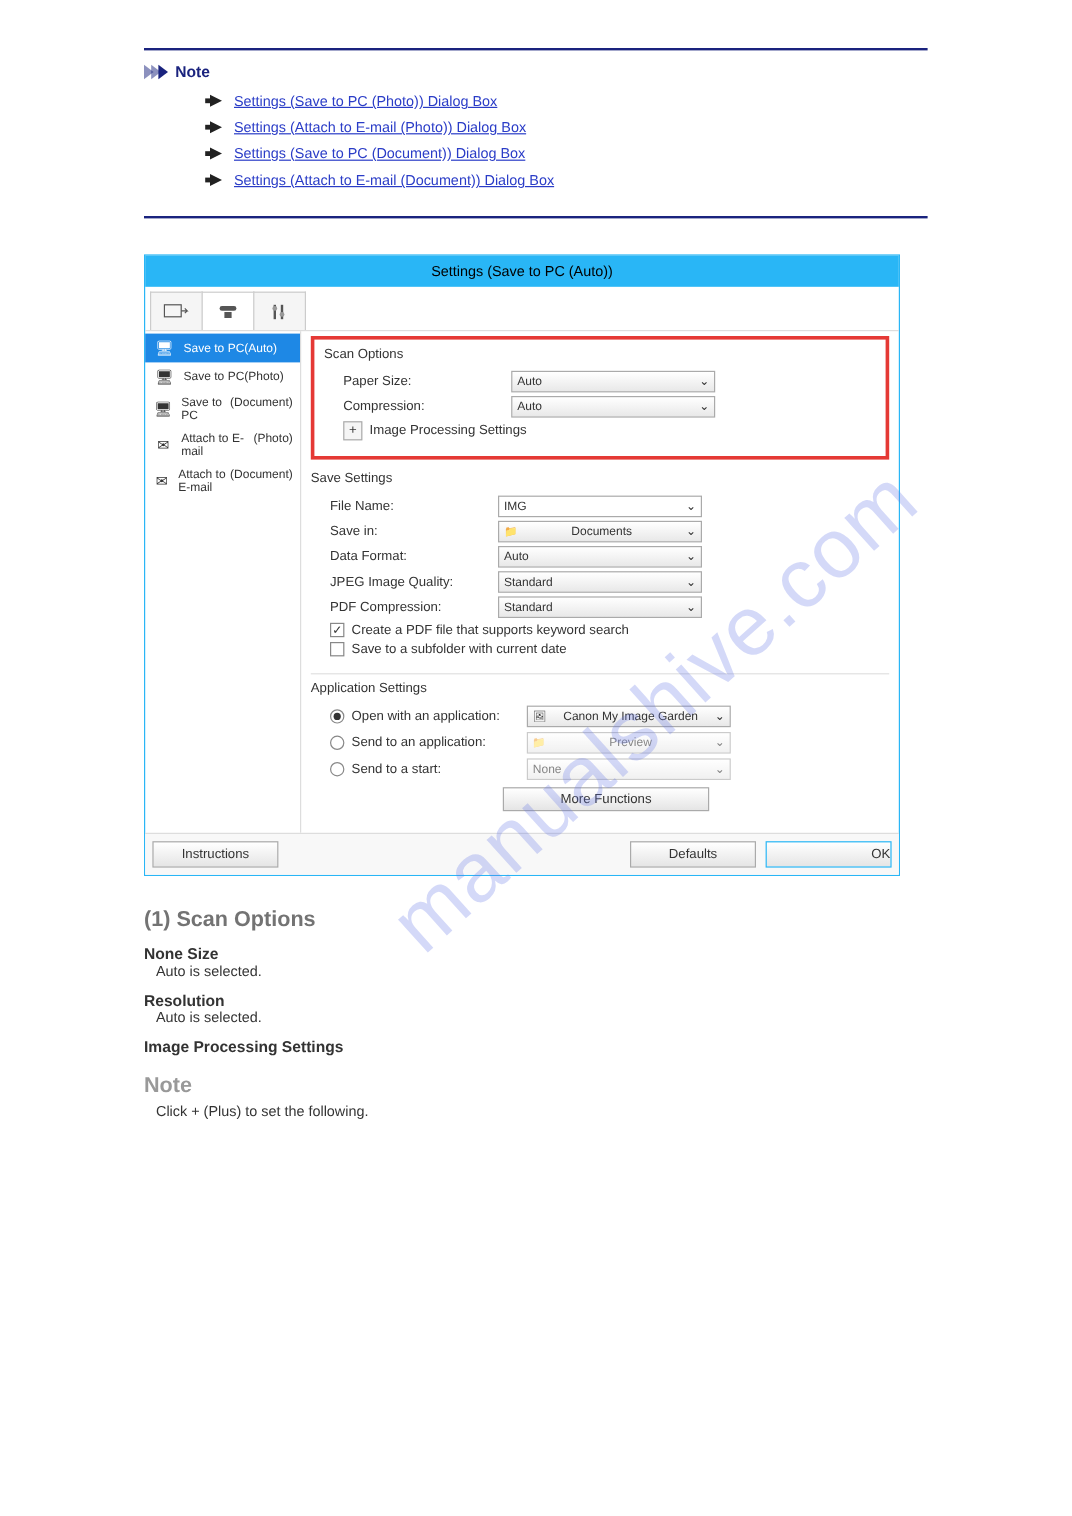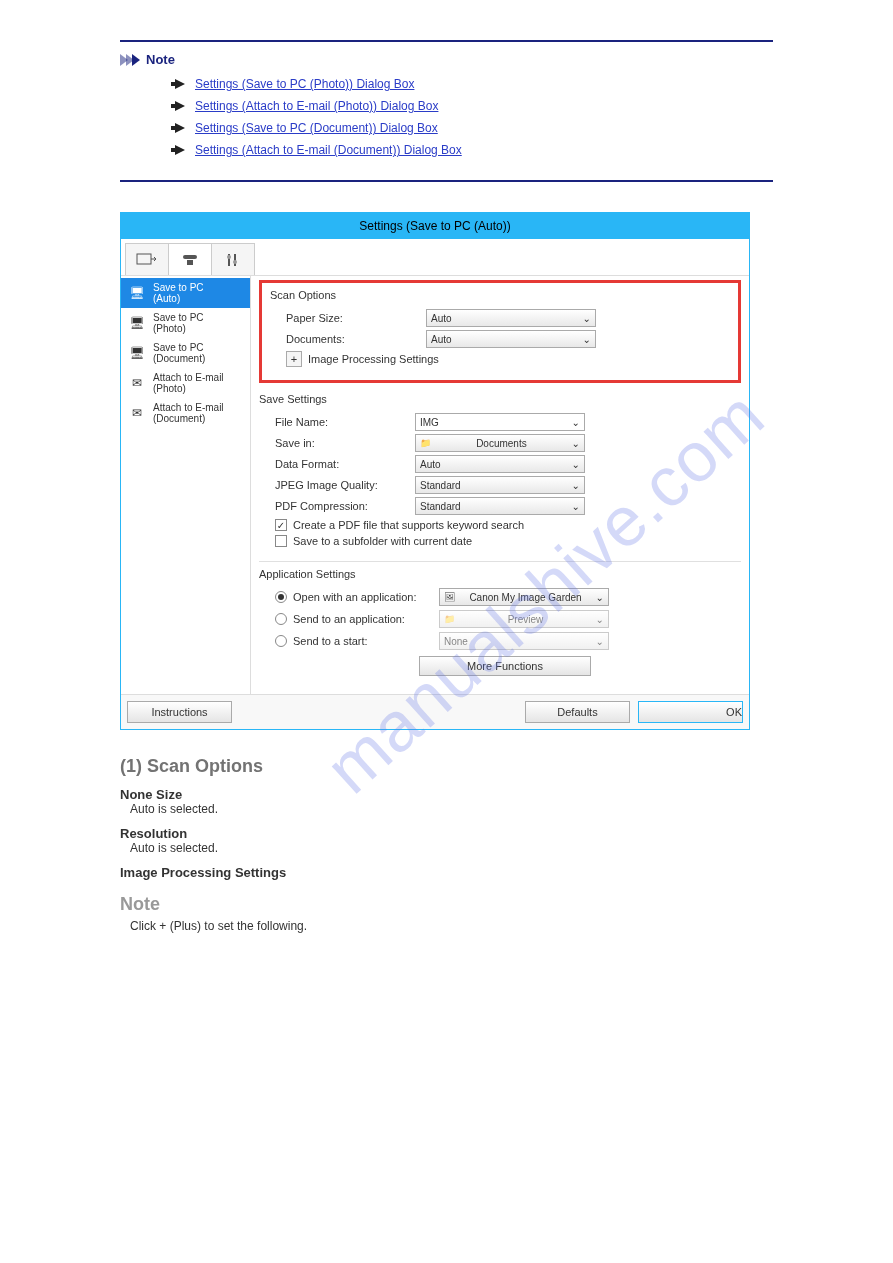--- a/index.html
+++ b/index.html
@@ -103,21 +103,21 @@
     display:flex; align-items:center; gap:6px;
     padding: 4px 6px;
     cursor: default;
   }
   .sb-item.active { background: #1e88e5; color:#fff; }
   .sb-icon {
     width:20px; height:16px;
     display:flex; align-items:center; justify-content:center;
     font-size: 12px;
   }
-  .sb-text { display:flex; flex-direction:column; font-size:10px; line-height:1.1; }
+  .sb-text { display:flex; font-size:10px; line-height:1.1; }
   .content {
     flex:1;
     padding: 4px 8px 8px 8px;
     position:relative;
   }
   .redbox {
     border: 3px solid #e53935;
     padding: 6px 8px 10px 8px;
     margin-bottom: 4px;
   }
@@ -303,21 +303,21 @@
 
           <div class="redbox">
             <div class="section-title">Scan Options</div>
             <div class="row">
               <label>Paper Size:</label>
               <div class="select">
                   <span>Auto</span>
                 </div>
             </div>
             <div class="row">
-              <label>Documents:</label>
+              <label>Compression:</label>
               <div class="select">
                   <span>Auto</span>
                 </div>
             </div>
             <div class="row">
               <span class="plus-btn">+</span>
               <span>Image Processing Settings</span>
             </div>
           </div>
 

